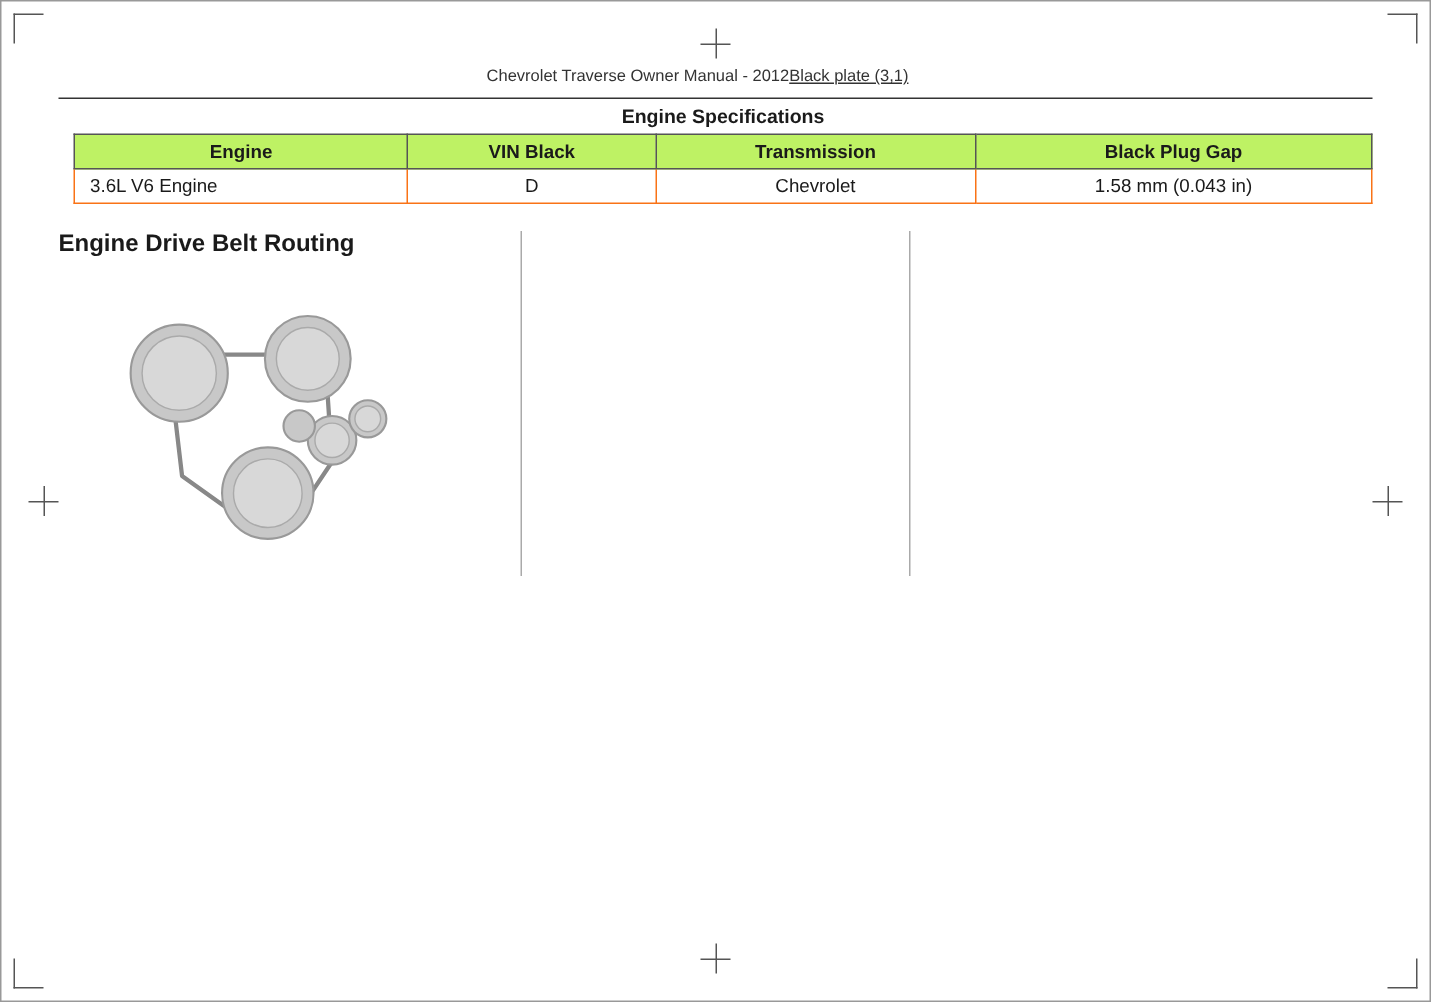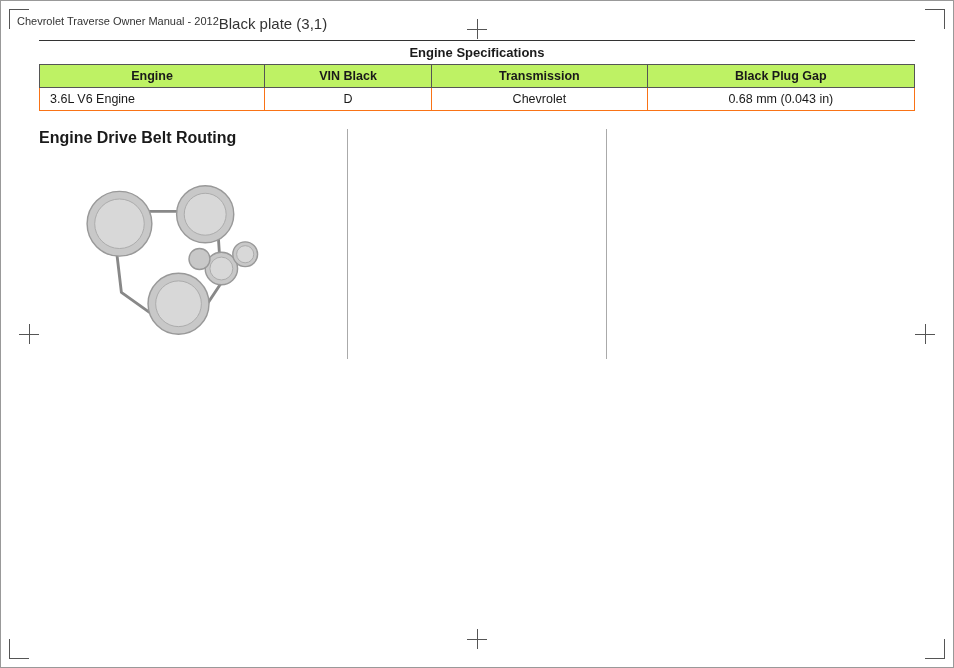--- a/index.html
+++ b/index.html
@@ -163,33 +163,35 @@
       top: 50%;
       left: 0;
       height: 1px;
       width: 100%;
       background: #555;
     }
 
     
     .page-header {
       display: flex;
-      justify-content: flex-start;
+      justify-content: center;
       align-items: flex-start;
       padding: 14px 40px 8px 16px;
+      margin-top: 30px;
     }
 
     .header-left {
       font-size: 11px;
       color: #333;
     }
 
     .header-right {
-      font-size: 15px;
+      font-size: 11px;
       color: #333;
+      text-decoration: underline;
     }
 
     
     .header-rule {
       border: none;
       border-top: 1.5px solid #333;
       margin: 0 38px;
     }
 
     
@@ -207,20 +209,21 @@
     }
 
     
     .main-content {
       padding: 4px 38px 0 38px;
     }
 
     
     .table-section {
       margin-bottom: 18px;
+      margin-left: 10px;
     }
 
     .table-title {
       text-align: center;
       font-weight: bold;
       font-size: 13px;
       margin-bottom: 4px;
     }
 
     .specs-table {
@@ -327,21 +330,21 @@
             <th>VIN Black</th>
             <th>Transmission</th>
             <th>Black Plug Gap</th>
           </tr>
         </thead>
         <tbody>
           <tr>
             <td>3.6L V6 Engine</td>
             <td>D</td>
             <td>Chevrolet</td>
-            <td>0.68 mm (0.043 in)</td>
+            <td>1.58 mm (0.043 in)</td>
           </tr>
         </tbody>
       </table>
     </div>
 
     <div class="content-with-dividers">
       <div class="content-left">
         <div class="belt-title">Engine Drive Belt Routing</div>
 
         <div class="belt-diagram">

